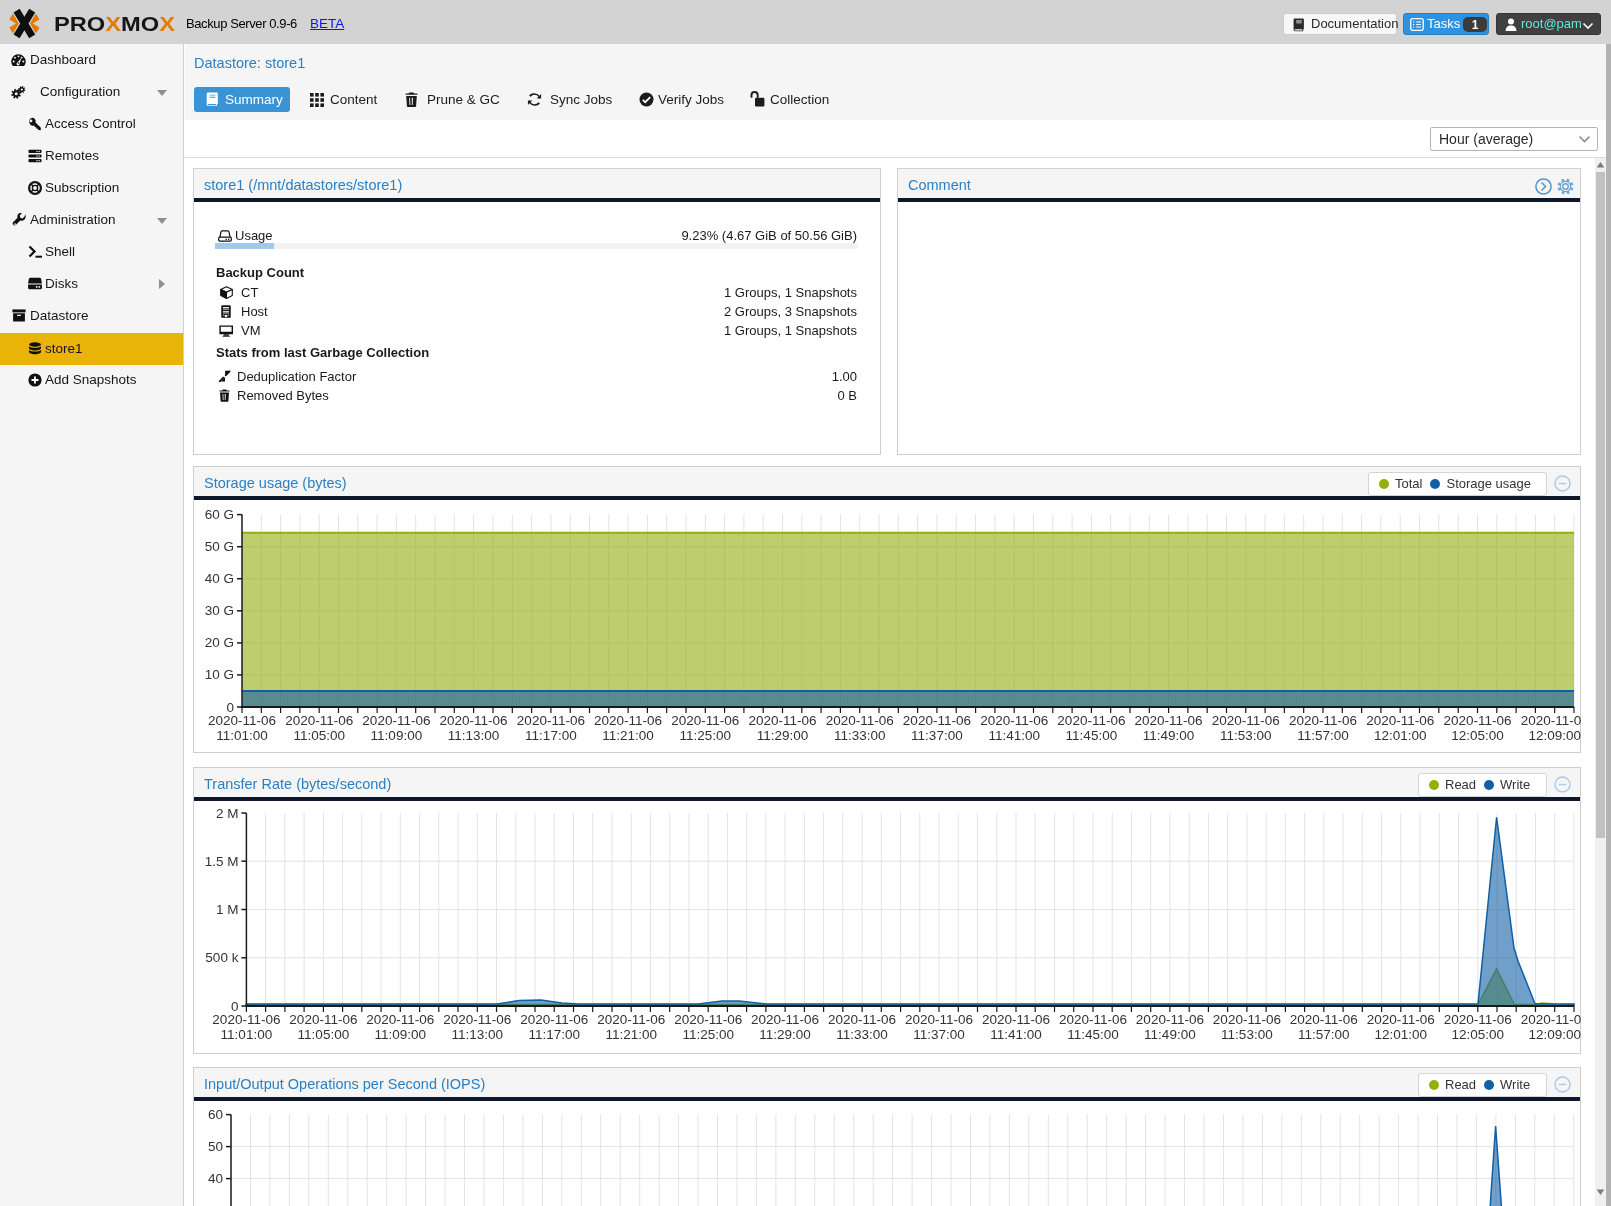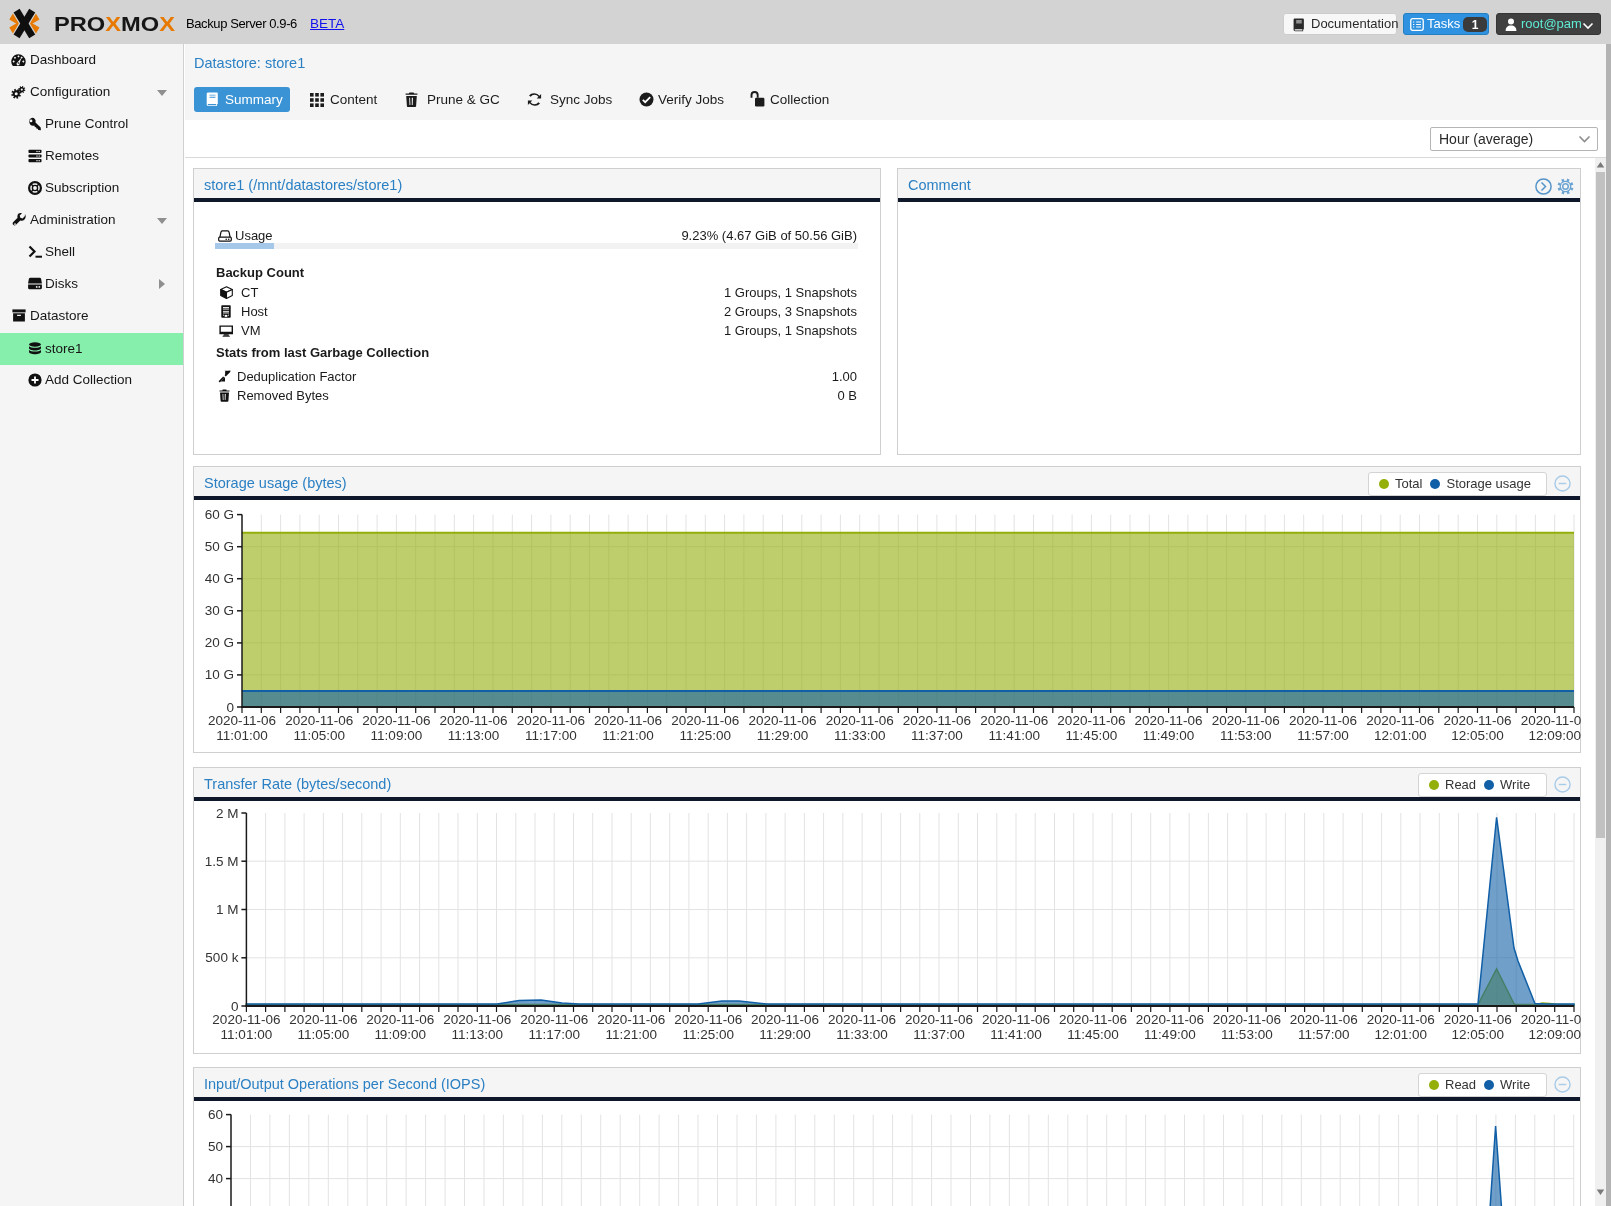--- a/index.html
+++ b/index.html
@@ -14,21 +14,21 @@
 .hbtn { position:absolute; top:13px; height:22px; border-radius:3px; font-size:13px; line-height:20px; }
 #btn-doc { left:1283px; width:114px; background:#f7f7f7; border:1px solid #cdcdcd; color:#2a2a2a; }
 #btn-tasks { left:1403px; width:86px; background:#2f92e0; border:1px solid #2580c2; color:#fff; }
 #btn-user { left:1496px; width:105px; background:#404040; border:1px solid #353535; color:#5eead4; }
 .badge { position:absolute; left:59px; top:2.5px; width:24px; height:15.5px; background:#3b3b3b; border-radius:5px; color:#fff; font-size:12px; font-weight:bold; text-align:center; line-height:16px; }
 
 #side { position:absolute; left:0; top:44px; width:184px; height:1162px; background:#f5f5f5; border-right:1px solid #d0d0d0; }
 .nav { position:absolute; left:0; width:183px; height:32px; line-height:32px; font-size:13.5px; color:#161616; }
 .nav .ic { position:absolute; top:9px; }
 .nav .tx { position:absolute; top:0; }
-.nav.sel { background:#86efac;padding-left:6px; }
+.nav.sel { background:#eab308;padding-left:6px; }
 .arr-d { position:absolute; left:157px; top:14px; width:0; height:0; border-left:5px solid transparent; border-right:5px solid transparent; border-top:6px solid #8f8f8f; }
 .arr-r { position:absolute; left:159px; top:11px; width:0; height:0; border-top:5px solid transparent; border-bottom:5px solid transparent; border-left:6px solid #8f8f8f; }
 
 #topstrip { position:absolute; left:185px; top:44px; width:1421px; height:76px; background:#f5f5f5; }
 #maintitle { position:absolute; left:194px; top:55px; font-size:14.5px; color:#2b80c4; }
 .tab { position:absolute; top:87px; height:25px; font-size:13.5px; color:#1c1c1c; line-height:25px; }
 #tab-summary { left:194px; width:96px; background:#3a93d5; border-radius:3px; color:#fff; }
 #content-bg { position:absolute; left:185px; top:120px; width:1421px; height:1086px; background:#fff; border-top:1px solid #cfcfcf; }
 #toolrow { position:absolute; left:185px; top:120px; width:1421px; height:38px; background:#fff; border-bottom:1px solid #d9d9d9; }
 #combo { position:absolute; left:1430px; top:127px; width:168px; height:24px; background:#fff; border:1px solid #b5b5b5; border-radius:2px; font-size:14px; color:#2a2a2a; line-height:22px; padding-left:8px; }
@@ -115,28 +115,28 @@
           <circle cx="7.4" cy="9" r="0.8" fill="#111"></circle>
         </svg>
         <span class="tx" style="left:30px">Dashboard</span>
       </div>
     <div class="nav" style="top:32px">
         <svg class="ic" style="left:11px" width="15" height="14" viewBox="0 0 15 14">
           <path fill="#111" d="M9.98 10.28 L9.05 11.99 L7.97 11.10 L6.88 11.98 L7.53 13.22 L5.66 13.78 L5.53 12.38 L4.14 12.24 L3.72 13.58 L2.01 12.65 L2.90 11.57 L2.02 10.48 L0.78 11.13 L0.22 9.26 L1.62 9.13 L1.76 7.74 L0.42 7.32 L1.35 5.61 L2.43 6.50 L3.52 5.62 L2.87 4.38 L4.74 3.82 L4.87 5.22 L6.26 5.36 L6.68 4.02 L8.39 4.95 L7.50 6.03 L8.38 7.12 L9.62 6.47 L10.18 8.34 L8.78 8.47 L8.64 9.86 Z M14.38 4.96 L13.97 6.30 L13.09 5.83 L12.45 6.61 L13.08 7.39 L11.84 8.05 L11.55 7.09 L10.54 7.19 L10.44 8.18 L9.10 7.77 L9.57 6.89 L8.79 6.25 L8.01 6.88 L7.35 5.64 L8.31 5.35 L8.21 4.34 L7.22 4.24 L7.63 2.90 L8.51 3.37 L9.15 2.59 L8.52 1.81 L9.76 1.15 L10.05 2.11 L11.06 2.01 L11.16 1.02 L12.50 1.43 L12.03 2.31 L12.81 2.95 L13.59 2.32 L14.25 3.56 L13.29 3.85 L13.39 4.86 Z"></path>
           <circle cx="5.2" cy="8.8" r="1.5" fill="#f5f5f5"></circle>
           <circle cx="10.8" cy="4.6" r="1.1" fill="#f5f5f5"></circle>
         </svg>
-        <span class="tx" style="left:30px">Configuration</span>
+        <span class="tx" style="left:40px">Configuration</span>
         <i class="arr-d"></i>
       </div>
     <div class="nav" style="top:64px">
         <svg class="ic" style="left:28px" width="14" height="14" viewBox="0 0 14 14">
           <path fill="#111" d="M4.2 0.8a3.5 3.5 0 0 1 3.3 4.6l5.2 5.2.2 2.6-2.6-.2-.6-1.3-1.3-.2-.3-1.3-1.3-.3-.5-1.4a3.5 3.5 0 1 1-2.1-7.7zM3 2.5a1.4 1.4 0 1 0 0 2.8 1.4 1.4 0 0 0 0-2.8z"></path>
         </svg>
-        <span class="tx" style="left:45px">Prune Control</span>
+        <span class="tx" style="left:45px">Access Control</span>
       </div>
     <div class="nav" style="top:96px">
         <svg class="ic" style="left:28px" width="14" height="14" viewBox="0 0 14 14">
           <g fill="#111">
             <rect x="0.5" y="0.8" width="13" height="3.2" rx="0.8"></rect>
             <rect x="0.5" y="5.4" width="13" height="3.2" rx="0.8"></rect>
             <rect x="0.5" y="10" width="13" height="3.2" rx="0.8"></rect>
           </g>
           <g fill="#f5f5f5">
             <rect x="10.6" y="1.9" width="1.2" height="1.2"></rect>
@@ -199,21 +199,21 @@
             <path d="M1 8c1.2 1 3.4 1.6 6 1.6S11.8 9 13 8v2c0 1.2-2.7 2.2-6 2.2S1 11.2 1 10z"></path>
           </g>
         </svg>
         <span class="tx" style="left:45px">store1</span>
       </div>
     <div class="nav" style="top:320px">
         <svg class="ic" style="left:28px" width="14" height="14" viewBox="0 0 14 14">
           <circle cx="7" cy="7" r="6.6" fill="#111"></circle>
           <path d="M7 3.5v7M3.5 7h7" stroke="#fff" stroke-width="1.8"></path>
         </svg>
-        <span class="tx" style="left:45px">Add Collection</span>
+        <span class="tx" style="left:45px">Add Snapshots</span>
       </div>
   </div>
   <div id="topstrip"></div>
   <div id="content-bg"></div>
   <div id="toolrow"></div>
   <div id="maintitle">Datastore: store1</div>
   <div class="tab" id="tab-summary">
     <svg class="abs" style="left:11px;top:5px" width="14" height="15" viewBox="0 0 14 15">
         <path fill="#fff" d="M3.2 0.5h8.6c.6 0 1 .4 1 1v10c0 .4-.2.6-.5.8-.5.2-.6 1-.2 1.4.2.2.1.4-.2.4H3.4c-1 0-1.7-.6-1.7-1.5V2C1.7 1 2.3 0.5 3.2 0.5zm.2 11.5c-.4 0-.7.3-.7.65s.3.65.7.65h7.8c-.15-.4-.15-.9 0-1.3H3.4zM4.5 2.7v.9h6v-.9h-6zm0 2.1v.9h6v-.9h-6z"></path>
       </svg>

